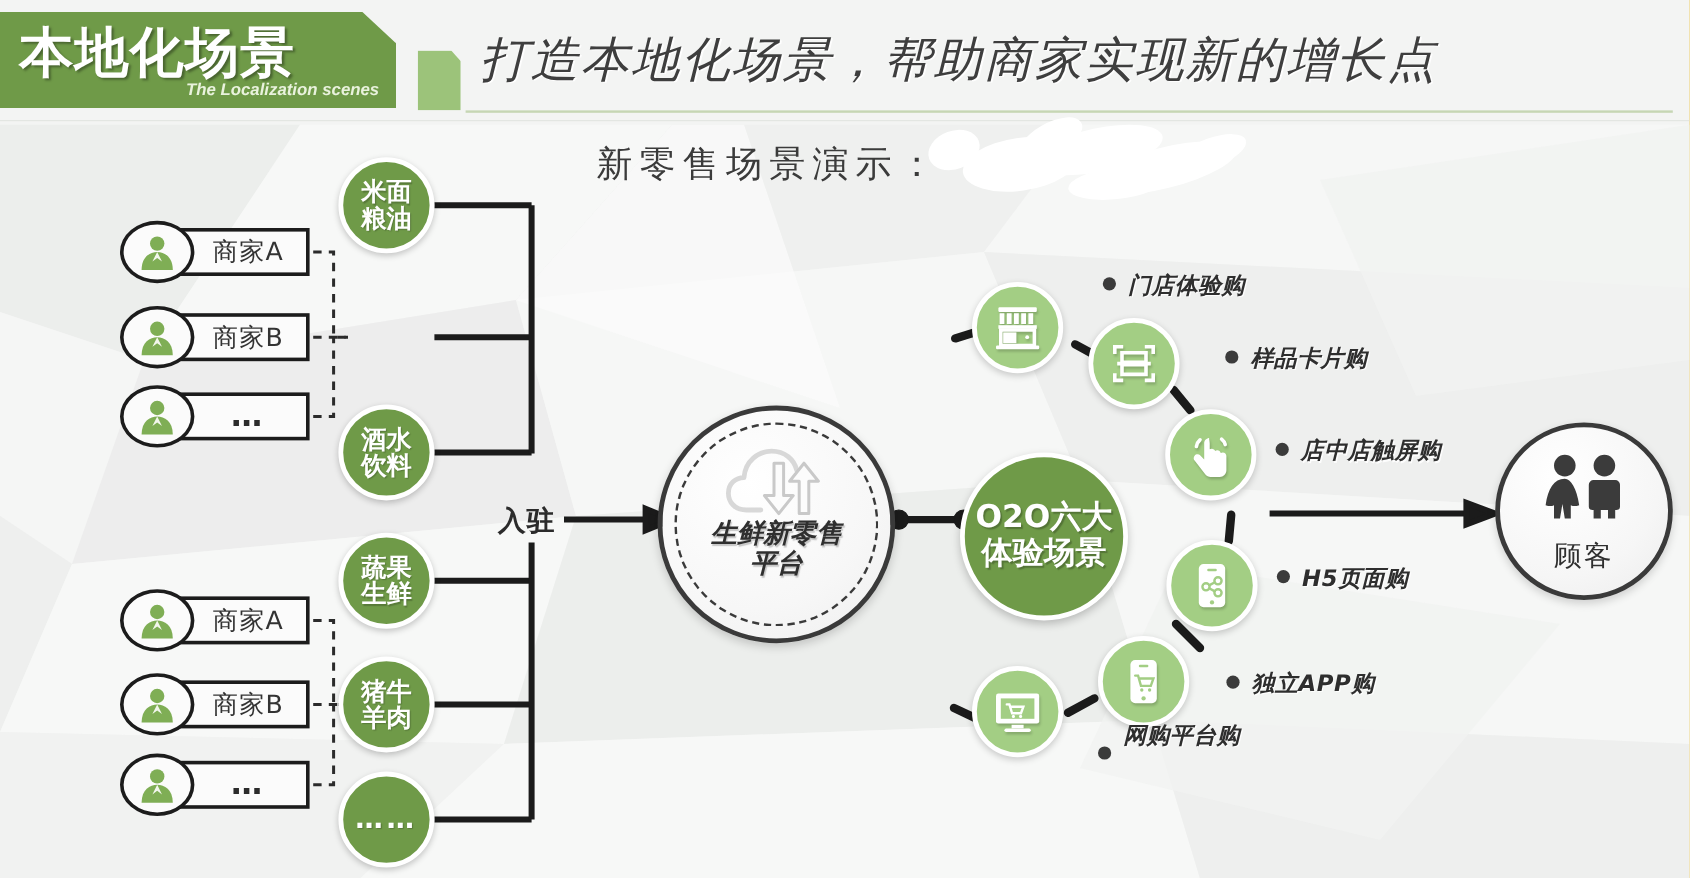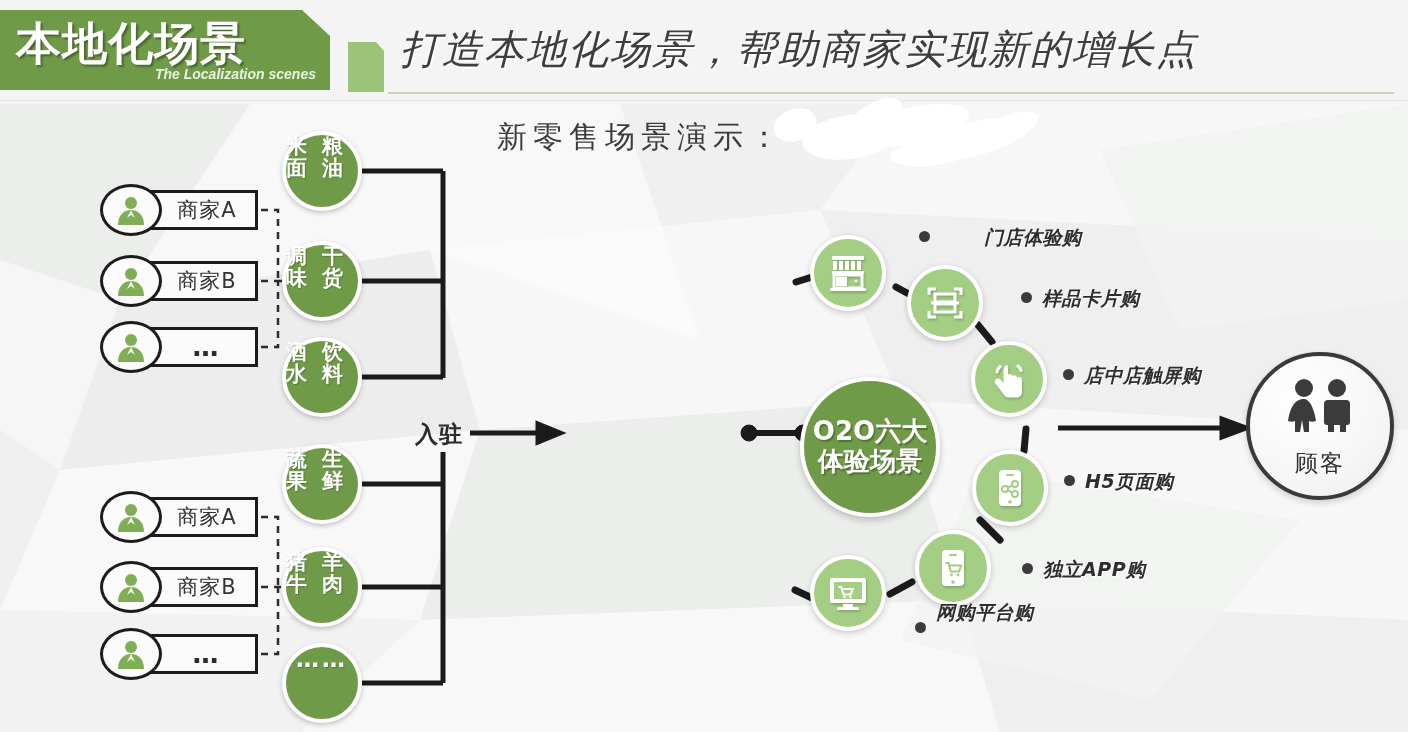--- a/index.html
+++ b/index.html
@@ -78,21 +78,21 @@
     font-family:"DejaVu Sans","Liberation Sans",sans-serif;
   }
   .merchant .label.dots{font-size:26px;font-weight:bold;letter-spacing:3px;color:#2b2b2b;}
   .merchant .person{position:absolute;left:14px;top:10px;width:34px;height:34px;}
 
   
   .cat{
     position:absolute;width:80px;height:80px;border-radius:50%;
     background:#6f9a48;border:4px solid #ffffff;box-sizing:border-box;
     box-shadow:0 2px 5px rgba(0,0,0,.22);
-    display:flex;flex-direction:row;align-items:flex-start;justify-content:center;
+    display:flex;flex-direction:column;align-items:center;justify-content:center;
     color:#ffffff;font-size:21px;font-weight:bold;line-height:1.05;
     letter-spacing:0px;
     text-shadow:1px 1px 1px rgba(0,0,0,.22);
     font-family:"DejaVu Sans","Liberation Sans",sans-serif;
   }
   .cat span{display:block;}
   .cat.dots{font-size:23px;letter-spacing:3px;}
 
   
   .wires{position:absolute;left:0;top:0;width:1408px;height:732px;pointer-events:none;}
@@ -330,61 +330,73 @@
       <path d="M4 31 C4 20 11 16 17 16 C23 16 30 20 30 31 Z" fill="#7fae55"></path>
       <path d="M17 16 L13 24 L17 21 L21 24 Z" fill="#f2f6ec"></path>
     </svg>
     <div class="label dots">…</div>
   </div>
 
   <div class="cat" style="left:282px;top:131px;">
     <span>米面</span>
     <span>粮油</span>
   </div>
-  <div class="cat" style="left:282px;top:241px;">
-    <span>调味</span>
-    <span>干货</span>
-  </div>
   <div class="cat" style="left:282px;top:337px;">
     <span>酒水</span>
     <span>饮料</span>
   </div>
   <div class="cat" style="left:282px;top:547px;">
     <span>猪牛</span>
     <span>羊肉</span>
   </div>
   <div class="cat" style="left:282px;top:444px;">
     <span>蔬果</span>
     <span>生鲜</span>
   </div>
   <div class="cat dots" style="left:282px;top:643px;">
     <span>……</span>
   </div>
 
+  <div class="platform">
+    <div class="platform-dash"></div>
+    <svg class="platform-icon" viewBox="0 0 86 62">
+      <g fill="none" stroke="#d8d8d8" stroke-width="4" stroke-linejoin="round" stroke-linecap="round">
+        <path d="M30 55 L18 55 C8 55 3 48 3 41 C3 33 9 28 16 28 C17 14 28 6 39 6 C50 6 58 13 60 22"></path>
+      </g>
+      <g fill="#fcfcfc" stroke="#c9c9c9" stroke-width="2.5" stroke-linejoin="round">
+        <polygon points="41,16 41,43 33,43 45,58 57,43 49,43 49,16"></polygon>
+        <polygon points="62,58 62,31 54,31 66,16 78,31 70,31 70,58"></polygon>
+      </g>
+    </svg>
+    <div class="platform-label">
+      <div>生鲜新零售</div>
+      <div>平台</div>
+    </div>
+  </div>
 
   <div class="hub">
     <span>O2O六大</span>
     <span>体验场景</span>
   </div>
 
   <div class="scene" style="left:810px;top:235px;">
     <svg width="44" height="44" viewBox="0 0 44 44">
       <g fill="#ffffff">
         <rect x="6" y="5" width="32" height="4" rx="1"></rect>
         <path d="M7 10 h4 v9 h-4 z M13 10 h4 v9 h-4 z M19 10 h4 v9 h-4 z M25 10 h4 v9 h-4 z M31 10 h4 v9 h-4 z"></path>
         <rect x="6" y="20" width="32" height="3"></rect>
         <path d="M8 24 h28 v13 h-28 z M8 24 v13" fill="none" stroke="#ffffff" stroke-width="3"></path>
         <rect x="10" y="26" width="11" height="9"></rect>
         <rect x="4" y="37" width="36" height="3" rx="1"></rect>
         <circle cx="30" cy="30" r="1.6"></circle>
       </g>
     </svg>
   </div>
   <div class="bullet" style="left:919px;top:231px;"></div>
-  <div class="scene-label" style="left:984px;top:225px;font-family:Liberation Mono, monospace;">门店体验购</div>
+  <div class="scene-label" style="left:940px;top:225px;font-family:Liberation Mono, monospace;">门店体验购</div>
 
   <div class="scene" style="left:907px;top:265px;">
     <svg width="44" height="44" viewBox="0 0 44 44">
       <g fill="none" stroke="#ffffff" stroke-width="3">
         <path d="M6 14 V8 h7 M38 14 V8 h-7 M6 30 v6 h7 M38 30 v6 h-7"></path>
         <path d="M8 22 h28"></path>
         <path d="M12 13 h20 v8 h-20 z"></path>
         <path d="M12 23 h20 v8 h-20 z"></path>
       </g>
     </svg>

